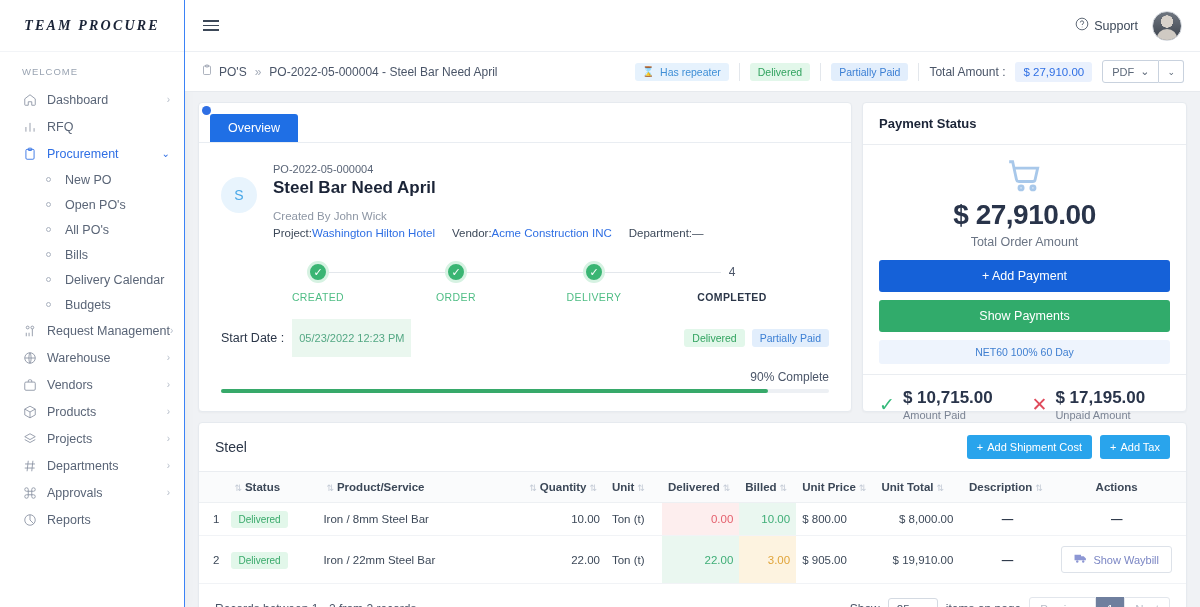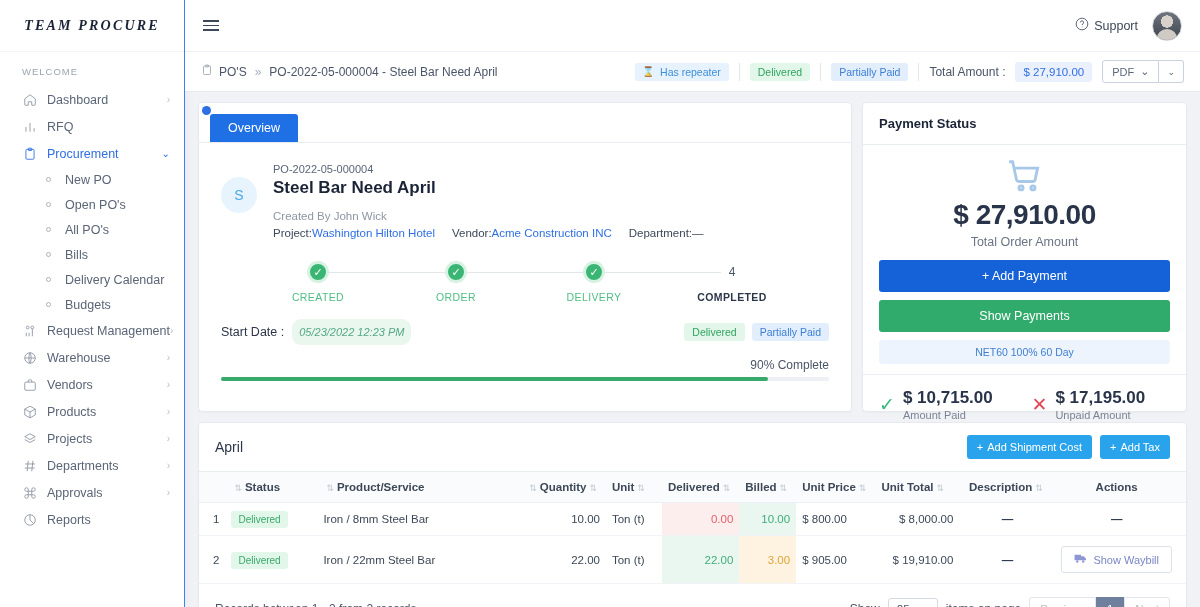--- a/index.html
+++ b/index.html
@@ -179,21 +179,21 @@
     background: #3ab573; border: 3px solid #d6f2e2; color: #fff;
     font-size: 11px;
   }
   .step.todo .circ { color: #4a5568; font-size: 12px; background:#fff; }
   .step .slabel { font-size: 10.5px; margin-top: 8px; letter-spacing: .4px; }
   .step.done .slabel { color: #4fbd85; }
   .step.todo .slabel { color: #2b3648; font-weight: bold; }
 
   .startrow { display: flex; align-items: center; margin-top: 16px; }
   .startrow .sd-label { font-size: 12.5px; color: #2b3648; margin-right: 8px; }
-  .startrow .sd-val { font-size: 11px; color: #54a884; background: #eaf7ef; padding: 7px 7px; border-radius: 9px; font-style: italic; }
+  .startrow .sd-val { font-size: 11px; color: #54a884; background: #eaf7ef; padding: 13px 7px; border-radius: 0; }
   .startrow .sr-right { margin-left: auto; display: flex; gap: 7px; }
 
   .pct { text-align: right; font-size: 12px; color: #4a5568; margin-top: 13px; }
   .progress-track { height: 4px; background: #edf0f4; border-radius: 2px; margin-top: 5px; }
   .progress-bar { height: 4px; background: #37a96a; border-radius: 2px; }
 
   
   .payment-card { width: 325px; flex: 0 0 325px; display: flex; flex-direction: column; }
   .pc-head { padding: 13px 16px; border-bottom: 1px solid #eaedf1; font-size: 13px; font-weight: bold; color: #1b2437; }
   .pc-body { padding: 12px 16px 10px 16px; }
@@ -607,21 +607,21 @@
                 <div class="pf-amt">$ 17,195.00</div>
                 <div class="pf-lbl">Unpaid Amount</div>
               </span>
             </div>
           </div>
         </aside>
       </div>
 
       <section class="card items-card">
         <div class="items-head">
-          <span class="items-title">April</span>
+          <span class="items-title">Steel</span>
           <span class="items-actions">
             <button class="btn-lblue">
               <span>+</span>
               <span>Add Shipment Cost</span>
             </button>
             <button class="btn-lblue">
               <span>+</span>
               <span>Add Tax</span>
             </button>
           </span>

